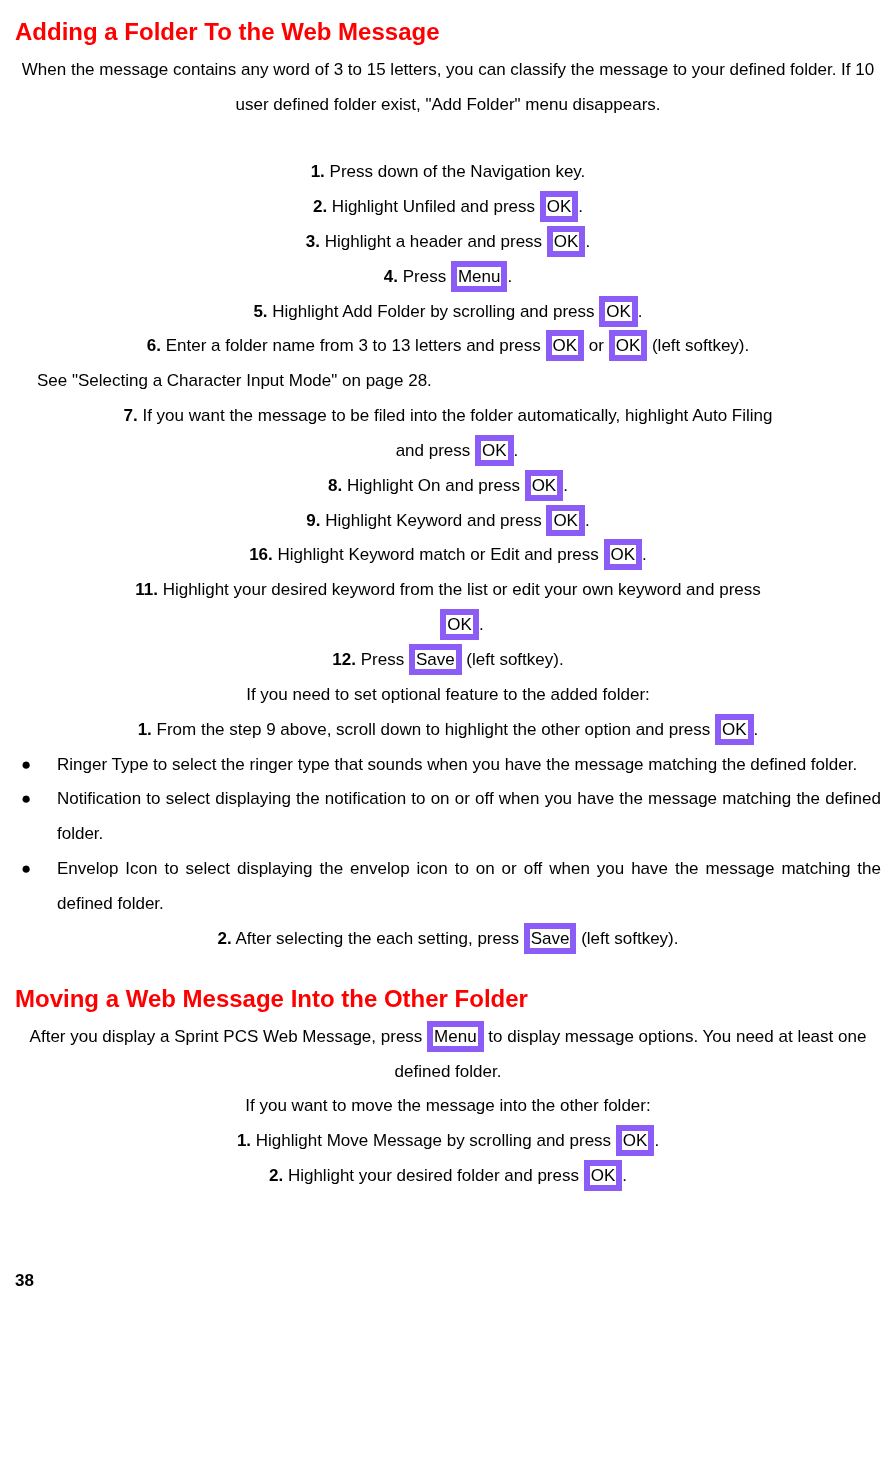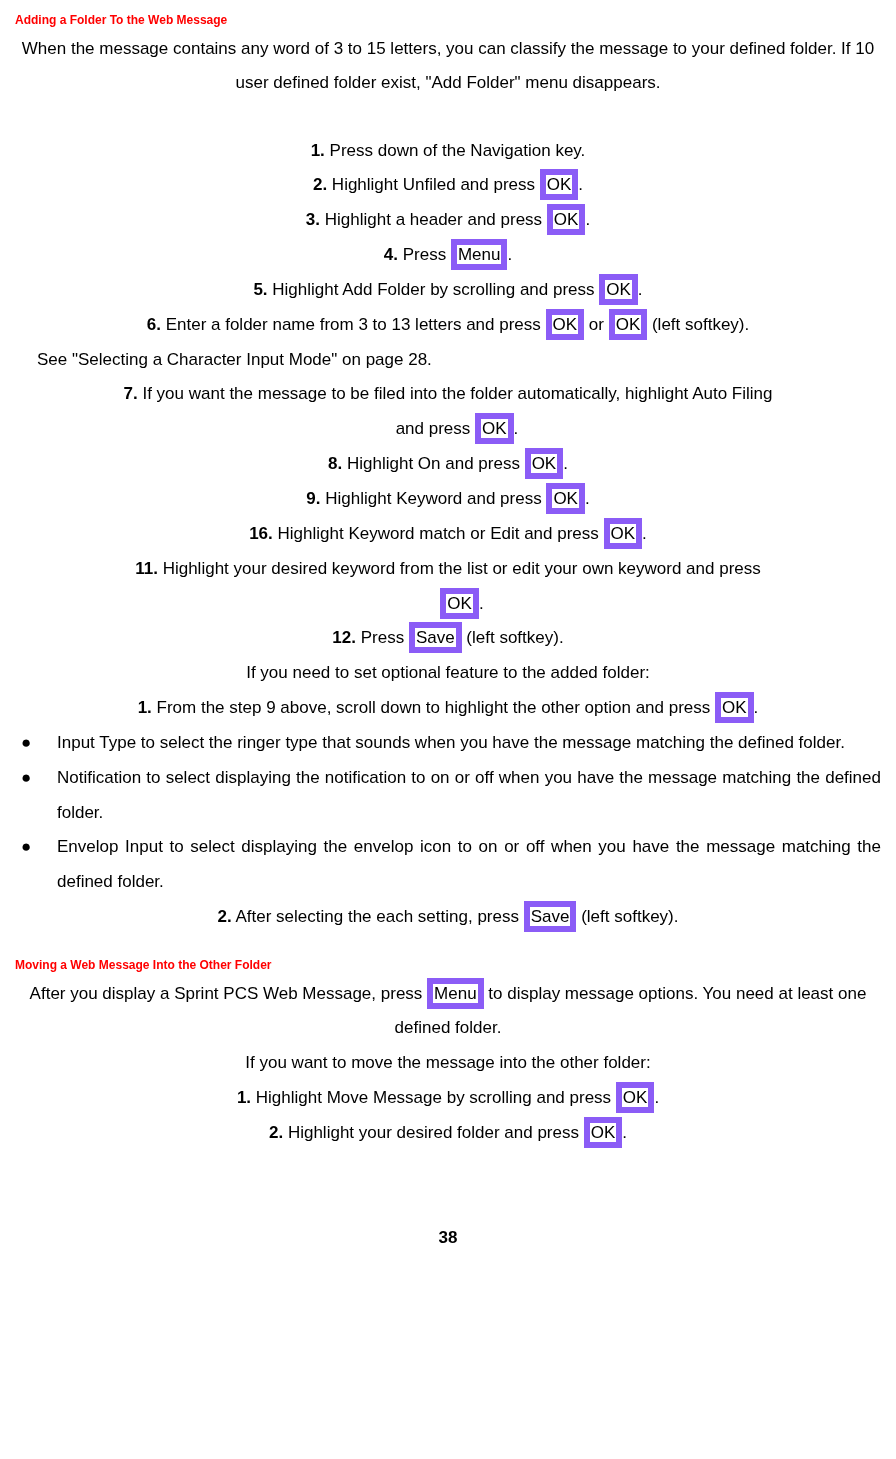--- a/index.html
+++ b/index.html
@@ -8,21 +8,21 @@
       margin: 0;
       padding: 10px 15px;
       box-sizing: border-box;
       font-size: 17px;
       line-height: 2.05;
       color: #000;
     }
     .section-heading {
       color: #ff0000;
       font-weight: bold;
-      font-size: 12px;
+      font-size: 24px;
       margin: 0;
       line-height: 1.8;
     }
     .para {
       margin: 0;
       text-align: center;
     }
     .step-num {
       font-weight: bold;
     }
@@ -47,21 +47,21 @@
       font-weight: bold;
     }
     .bullet-content {
       flex: 1;
     }
     .indent {
       padding-left: 22px;
       text-align: justify;
     }
     .page-num {
-      text-align: center;
+      text-align: left;
       font-weight: bold;
       margin-top: 70px;
     }
   </style>
 </head>
 <body>
 
 <p class="section-heading">Adding a Folder To the Web Message</p>
 
 <p class="para">When the message contains any word of 3 to 15 letters, you can classify the message to your defined folder. If 10 user defined folder exist, "Add Folder" menu disappears.</p>
@@ -95,31 +95,31 @@
 <p class="para" style="padding-left:28px;"><span class="key">OK</span><span>.</span></p>
 
 <p class="para"><span class="step-num">12.</span><span> Press </span><span class="key">Save</span><span> (left softkey).</span></p>
 
 <p class="para">If you need to set optional feature to the added folder:</p>
 
 <p class="para"><span class="step-num">1.</span><span> From the step 9 above, scroll down to highlight the other option and press </span><span class="key">OK</span><span>.</span></p>
 
 <div class="bullet-row">
   <div class="bullet">●</div>
-  <div class="bullet-content"><span class="bold">Input Type</span><span> to select the ringer type that sounds when you have the message matching the defined folder.</span></div>
+  <div class="bullet-content"><span class="bold">Ringer Type</span><span> to select the ringer type that sounds when you have the message matching the defined folder.</span></div>
 </div>
 
 <div class="bullet-row">
   <div class="bullet">●</div>
   <div class="bullet-content"><span class="bold">Notification</span><span> to select displaying the notification to on or off when you have the message matching the defined folder.</span></div>
 </div>
 
 <div class="bullet-row">
   <div class="bullet">●</div>
-  <div class="bullet-content"><span class="bold">Envelop Input</span><span> to select displaying the envelop icon to on or off when you have the message matching the defined folder.</span></div>
+  <div class="bullet-content"><span class="bold">Envelop Icon</span><span> to select displaying the envelop icon to on or off when you have the message matching the defined folder.</span></div>
 </div>
 
 <p class="para"><span class="step-num">2.</span><span> After selecting the each setting, press </span><span class="key">Save</span><span> (left softkey).</span></p>
 
 <p class="section-heading" style="margin-top:20px;">Moving a Web Message Into the Other Folder</p>
 
 <p class="para"><span>After you display a Sprint PCS Web Message, press </span><span class="key">Menu</span><span> to display message options. You need at least one defined folder.</span></p>
 
 <p class="para">If you want to move the message into the other folder:</p>
 

